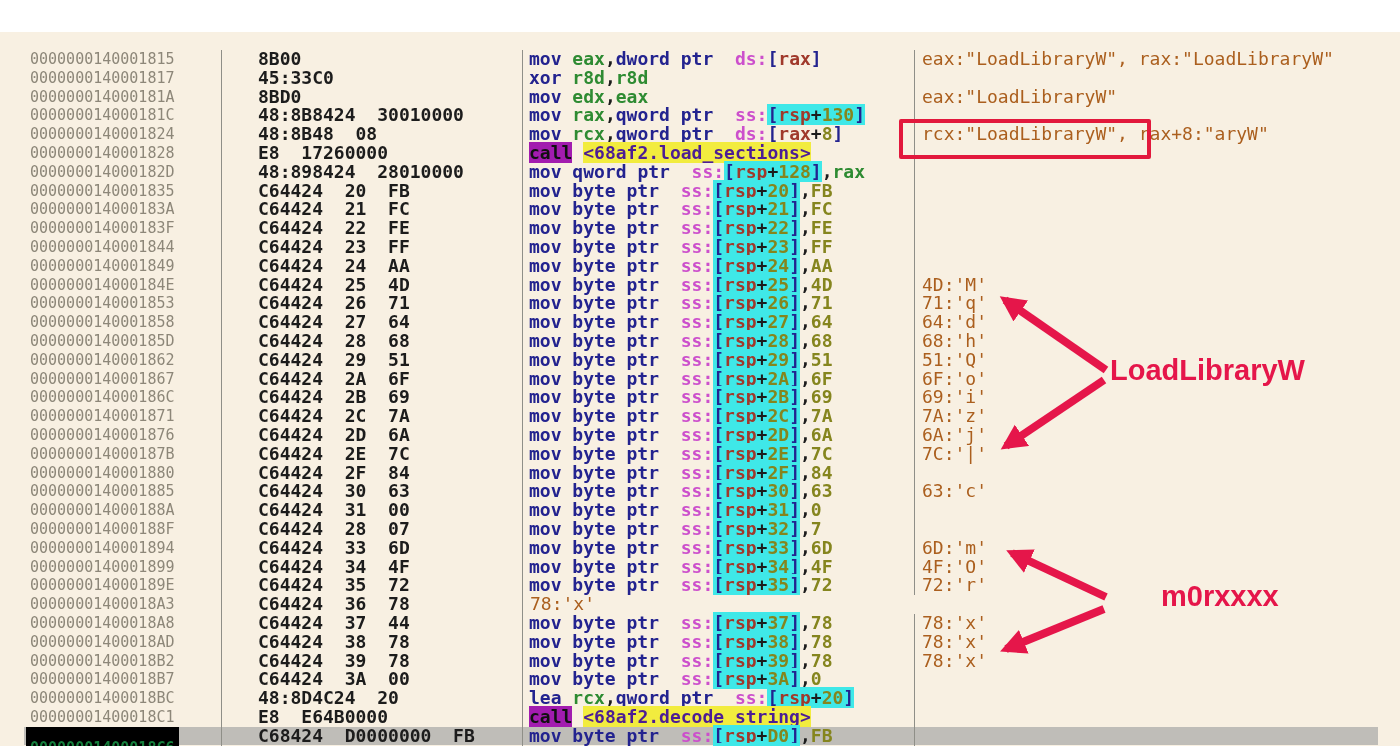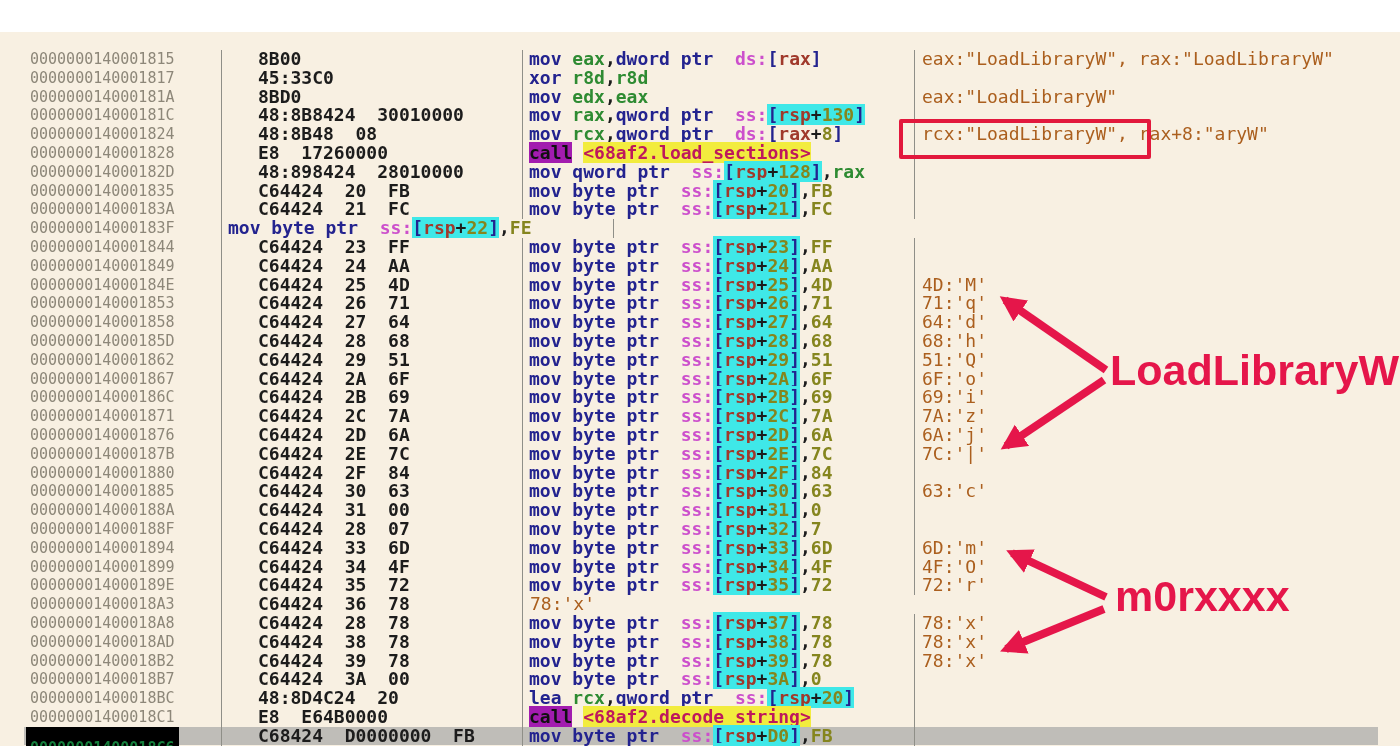--- a/index.html
+++ b/index.html
@@ -32,38 +32,38 @@
   
   .t-m{color:#23238F}
   .t-g{color:#2E8B32}
   .t-r{color:#A0392B}
   .t-n{color:#85851E}
   .t-s{color:#CC4FCC}
   .t-b{color:#23238F}
   .t-p{color:#1C1C1C}
   .t-h{background:#3FE8E8}
   .t-call{background:#a21caf;color:#101010}
-  .t-lbl{background:#F2EC3E;color:#be185d}
+  .t-lbl{background:#F2EC3E;color:#4c1d95}
   
   .row.sel{background:#BFBDB8}
   .row.sel .addr{background:linear-gradient(90deg,#F8F0E2 0,#F8F0E2 24px,#BFBDB8 24px)}
   .row.sel .a-txt{background:#000;color:#15803d;font-weight:bold;padding:12px 4px;margin-left:-4px}
   
   .hl-box{
     position:absolute;left:899px;top:87px;width:244px;height:32px;
     border:4px solid #E2183C;border-radius:2px;pointer-events:none;
   }
   .arrows{position:absolute;left:0;top:0;pointer-events:none}
   .ann-label{
     position:absolute;font-family:"Liberation Sans",sans-serif;
-    font-weight:bold;font-size:43px;line-height:40px;color:#E5164A;
+    font-weight:bold;font-size:29px;line-height:40px;color:#E5164A;
     white-space:nowrap;pointer-events:none;
   }
   #ann-label-1{left:1110px;top:318px}
-  #ann-label-2{left:1115px;top:544px}
+  #ann-label-2{left:1161px;top:544px}
 </style>
 </head>
 <body>
 
 <div class="screen">
 
   <div class="rows">
       <div class="row">
         <span class="cell addr"><span class="a-txt">0000000140001815</span></span>
         <span class="cell bytes">8B00</span>
@@ -113,20 +113,21 @@
         <span class="cell comment"></span>
       </div>
       <div class="row">
         <span class="cell addr"><span class="a-txt">000000014000183A</span></span>
         <span class="cell bytes">C64424  21  FC</span>
         <span class="cell disasm"><span class="t-m">mov byte ptr  </span><span class="t-s">ss:</span><span class="t-b t-h">[</span><span class="t-r t-h">rsp</span><span class="t-p t-h">+</span><span class="t-n t-h">21</span><span class="t-b t-h">]</span><span class="t-p">,</span><span class="t-n">FC</span></span>
         <span class="cell comment"></span>
       </div>
       <div class="row">
         <span class="cell addr"><span class="a-txt">000000014000183F</span></span>
+        <span class="cell bytes">C64424  22  FE</span>
         <span class="cell disasm"><span class="t-m">mov byte ptr  </span><span class="t-s">ss:</span><span class="t-b t-h">[</span><span class="t-r t-h">rsp</span><span class="t-p t-h">+</span><span class="t-n t-h">22</span><span class="t-b t-h">]</span><span class="t-p">,</span><span class="t-n">FE</span></span>
         <span class="cell comment"></span>
       </div>
       <div class="row">
         <span class="cell addr"><span class="a-txt">0000000140001844</span></span>
         <span class="cell bytes">C64424  23  FF</span>
         <span class="cell disasm"><span class="t-m">mov byte ptr  </span><span class="t-s">ss:</span><span class="t-b t-h">[</span><span class="t-r t-h">rsp</span><span class="t-p t-h">+</span><span class="t-n t-h">23</span><span class="t-b t-h">]</span><span class="t-p">,</span><span class="t-n">FF</span></span>
         <span class="cell comment"></span>
       </div>
       <div class="row">
@@ -237,21 +238,21 @@
         <span class="cell disasm"><span class="t-m">mov byte ptr  </span><span class="t-s">ss:</span><span class="t-b t-h">[</span><span class="t-r t-h">rsp</span><span class="t-p t-h">+</span><span class="t-n t-h">35</span><span class="t-b t-h">]</span><span class="t-p">,</span><span class="t-n">72</span></span>
         <span class="cell comment">72:'r'</span>
       </div>
       <div class="row">
         <span class="cell addr"><span class="a-txt">00000001400018A3</span></span>
         <span class="cell bytes">C64424  36  78</span>
         <span class="cell comment">78:'x'</span>
       </div>
       <div class="row">
         <span class="cell addr"><span class="a-txt">00000001400018A8</span></span>
-        <span class="cell bytes">C64424  28  78</span>
+        <span class="cell bytes">C64424  37  44</span>
         <span class="cell disasm"><span class="t-m">mov byte ptr  </span><span class="t-s">ss:</span><span class="t-b t-h">[</span><span class="t-r t-h">rsp</span><span class="t-p t-h">+</span><span class="t-n t-h">37</span><span class="t-b t-h">]</span><span class="t-p">,</span><span class="t-n">78</span></span>
         <span class="cell comment">78:'x'</span>
       </div>
       <div class="row">
         <span class="cell addr"><span class="a-txt">00000001400018AD</span></span>
         <span class="cell bytes">C64424  38  78</span>
         <span class="cell disasm"><span class="t-m">mov byte ptr  </span><span class="t-s">ss:</span><span class="t-b t-h">[</span><span class="t-r t-h">rsp</span><span class="t-p t-h">+</span><span class="t-n t-h">38</span><span class="t-b t-h">]</span><span class="t-p">,</span><span class="t-n">78</span></span>
         <span class="cell comment">78:'x'</span>
       </div>
       <div class="row">

